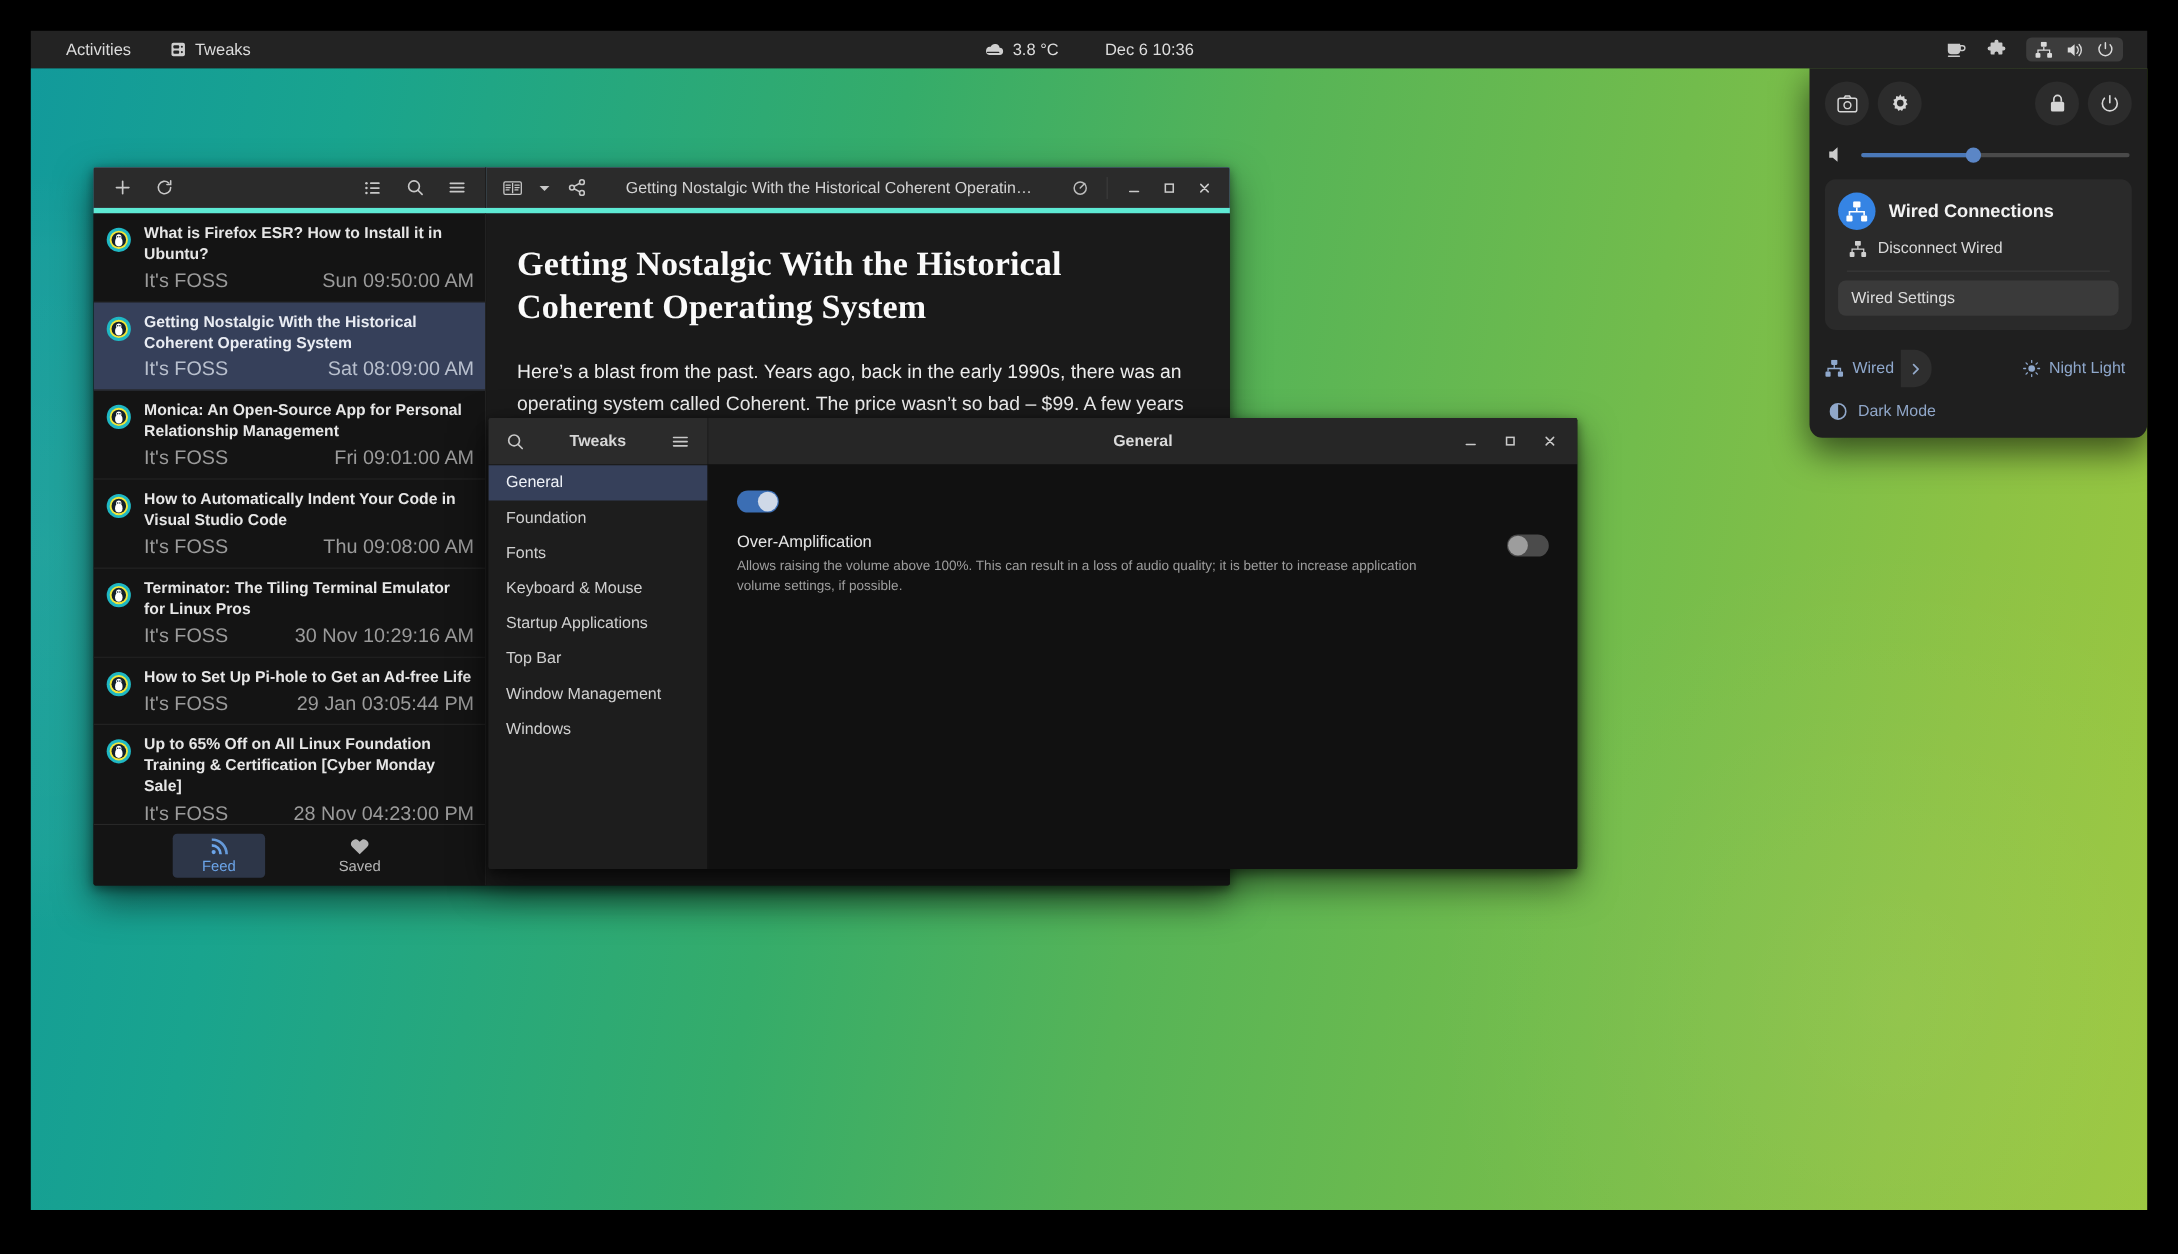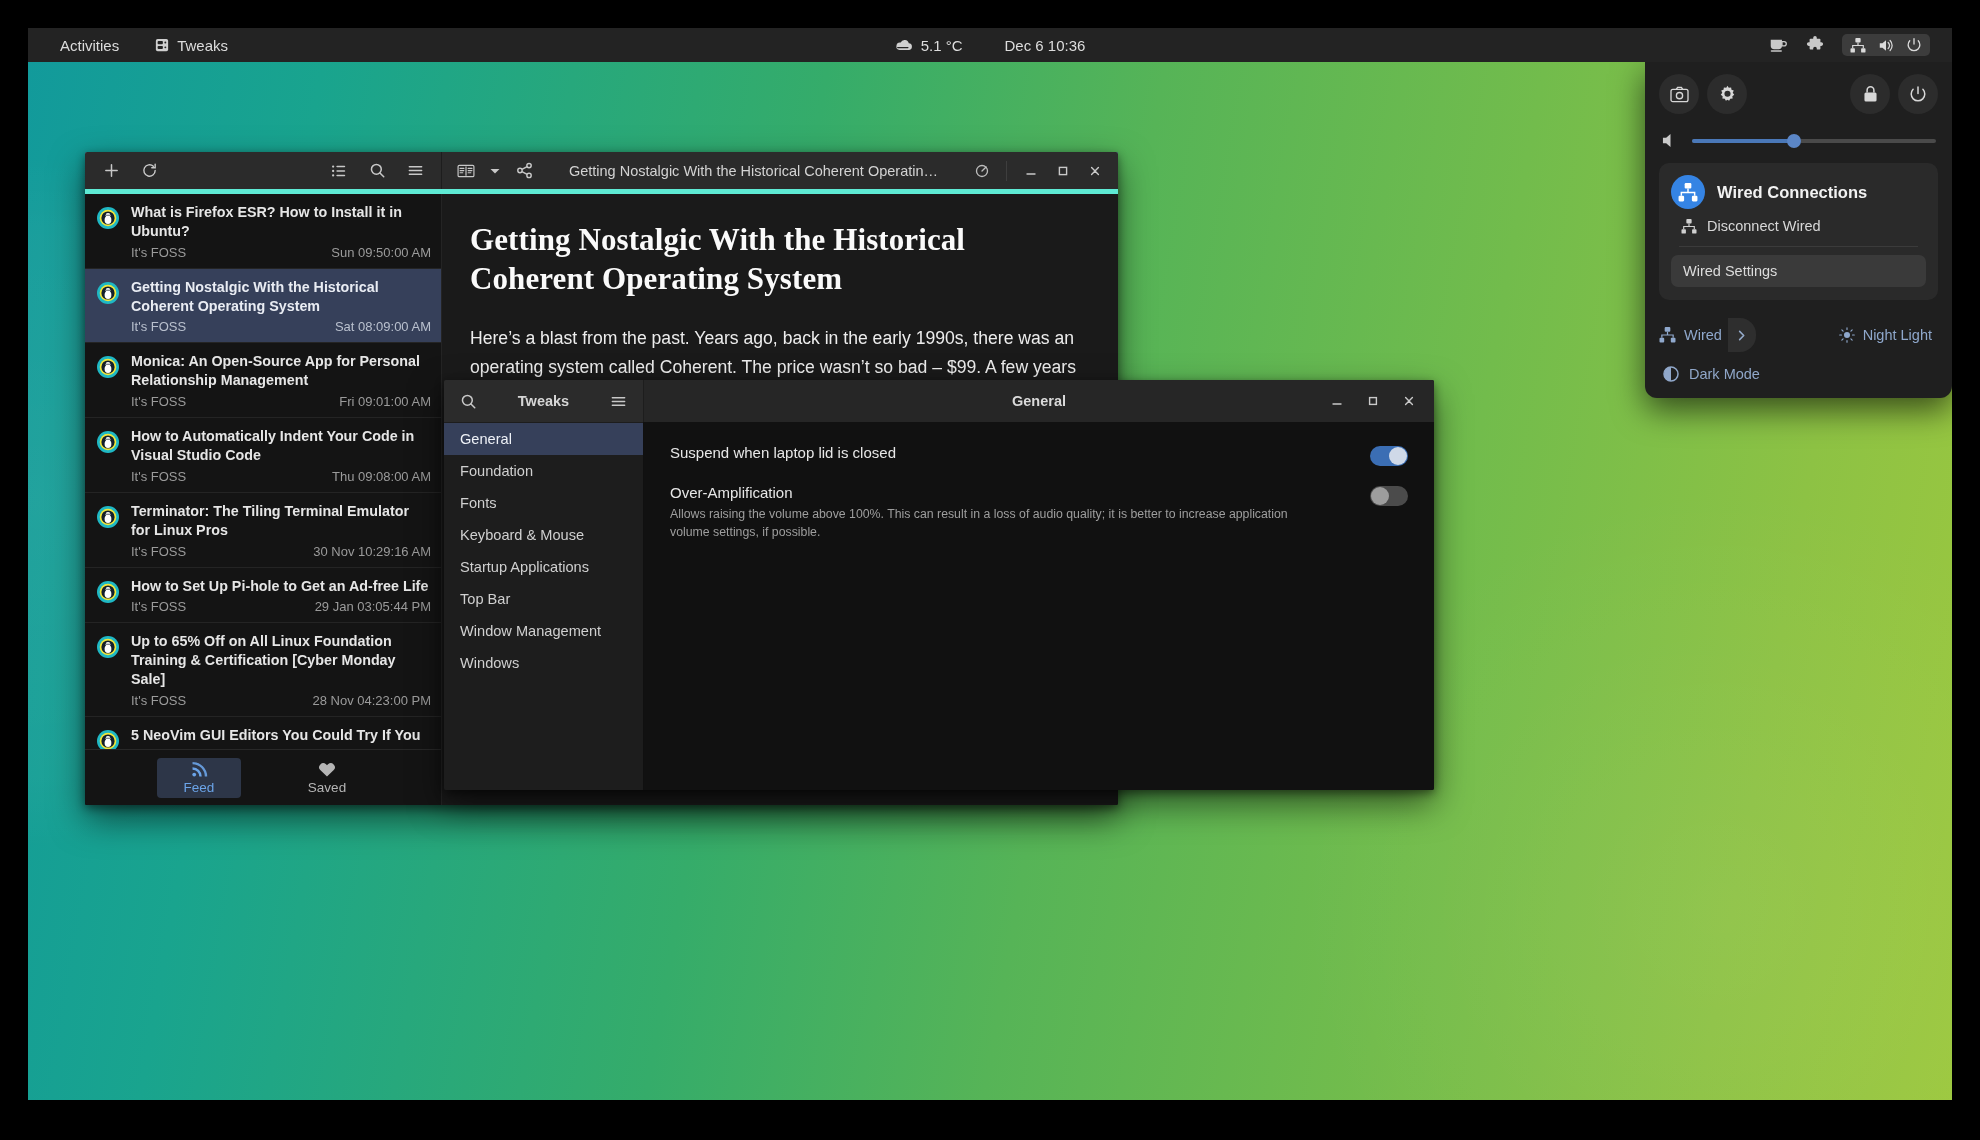--- a/index.html
+++ b/index.html
@@ -62,21 +62,21 @@
 
   #reader-body { display:flex; height: 611px; }
   #feed-list { width: 357px; background:#141414; border-right:1px solid #242424; display:flex; flex-direction:column; }
   #feed-scroll { flex:1; overflow:hidden; }
   .feed-item { display:flex; gap: 11px; padding: 9px 10px 8px 11px; border-bottom:1px solid #242424; }
   .feed-item.selected { background:#36405a; }
   .fi-icon { flex: 0 0 24px; margin-top: 3px; }
   .fi-body { flex:1; min-width:0; }
   .fi-title { color:#e6e6e6; font-size:14.3px; line-height:1.32; font-weight:600; }
   .feed-item.selected .fi-title { color:#e9ecf3; }
-  .fi-meta { display:flex; justify-content:space-between; margin-top: 4px; font-size:13px; color:#9b9b9b; }
+  .fi-meta { display:flex; justify-content:space-between; margin-top: 4px; font-size:18px; color:#9b9b9b; }
   .feed-item.selected .fi-meta { color:#b9c0ce; }
 
   #feed-tabs { height: 56px; display:flex; align-items:center; justify-content:center; gap: 44px; border-top:1px solid #282828; background:#141414; }
   .ftab { display:flex; flex-direction:column; align-items:center; gap:2px; width: 84px; padding: 4px 0 3px; border-radius:4px; font-size:13.5px; color:#b5b5b5; }
   .ftab.active { background:#2d3648; color:#6ba4e8; }
   .ftab.active .glyph { color:#6ba4e8; }
 
   #article { flex:1; background:#1a1a1a; padding: 26px 30px 0 28px; overflow:hidden; }
   #article h1 { font-family:"Liberation Serif", serif; color:#fafafa; font-size:31px; line-height:1.26; font-weight:700; letter-spacing:.1px; }
   #article p { margin-top: 26px; color:#ededed; font-size:17.6px; line-height:1.62; font-family:"Liberation Sans", sans-serif; }
@@ -158,21 +158,21 @@
     </div>
 
     <div class="tb-center">
       <div class="tb-chunk">
         <span class="glyph">
           <svg width="18" height="14" viewBox="0 0 22 16" fill="#cfcfcf">
               <path d="M6 14h11a4 4 0 0 0 .3-8 5.2 5.2 0 0 0-9.9-1A3.8 3.8 0 0 0 6 14z"></path>
               <rect x="3" y="10.5" width="14" height="1.4" rx=".7" fill="#232323"></rect>
             </svg>
         </span>
-        <span>5.1 °C</span>
+        <span>3.8 °C</span>
       </div>
       <div class="tb-chunk">
         <span>Dec 6  10:36</span>
       </div>
     </div>
 
     <div class="tb-right">
       <span class="glyph">
         <svg width="19" height="16" viewBox="0 0 22 18" fill="#c9c9c9">
             <path d="M2 3h13v7a4 4 0 0 1-4 4H6a4 4 0 0 1-4-4V3z"></path>
@@ -538,23 +538,20 @@
         <div class="tw-item"><span>Fonts</span></div>
         <div class="tw-item"><span>Keyboard &amp; Mouse</span></div>
         <div class="tw-item"><span>Startup Applications</span></div>
         <div class="tw-item"><span>Top Bar</span></div>
         <div class="tw-item"><span>Window Management</span></div>
         <div class="tw-item"><span>Windows</span></div>
       </div>
 
       <div id="tweaks-content">
         <div class="setting-row">
-          <div class="sr-text">
-            <div class="sr-label">Suspend when laptop lid is closed</div>
-          </div>
           <div class="toggle on">
               <span class="knob"></span>
             </div>
         </div>
 
         <div class="setting-row">
           <div class="sr-text">
             <div class="sr-label">Over-Amplification</div>
             <div class="sr-desc">Allows raising the volume above 100%. This can result in a loss of audio quality; it is better to increase application volume settings, if possible.</div>
           </div>

